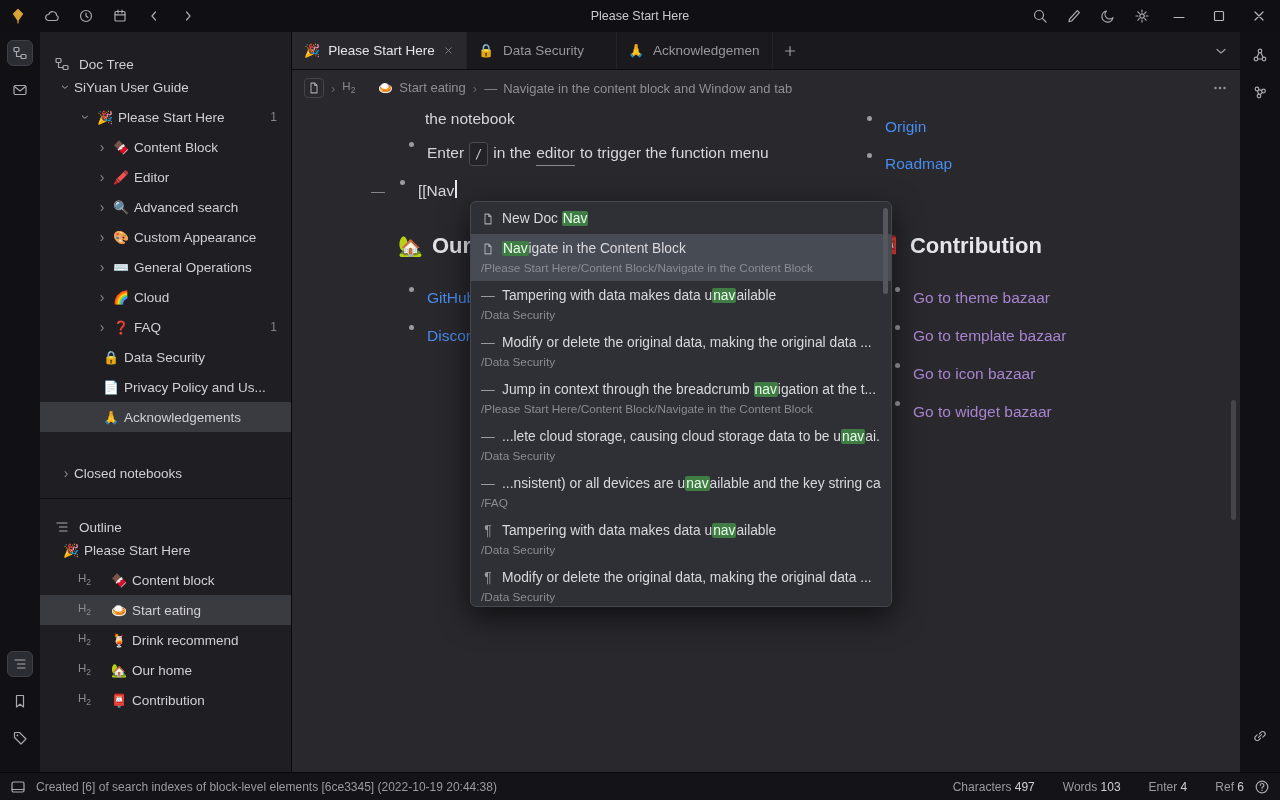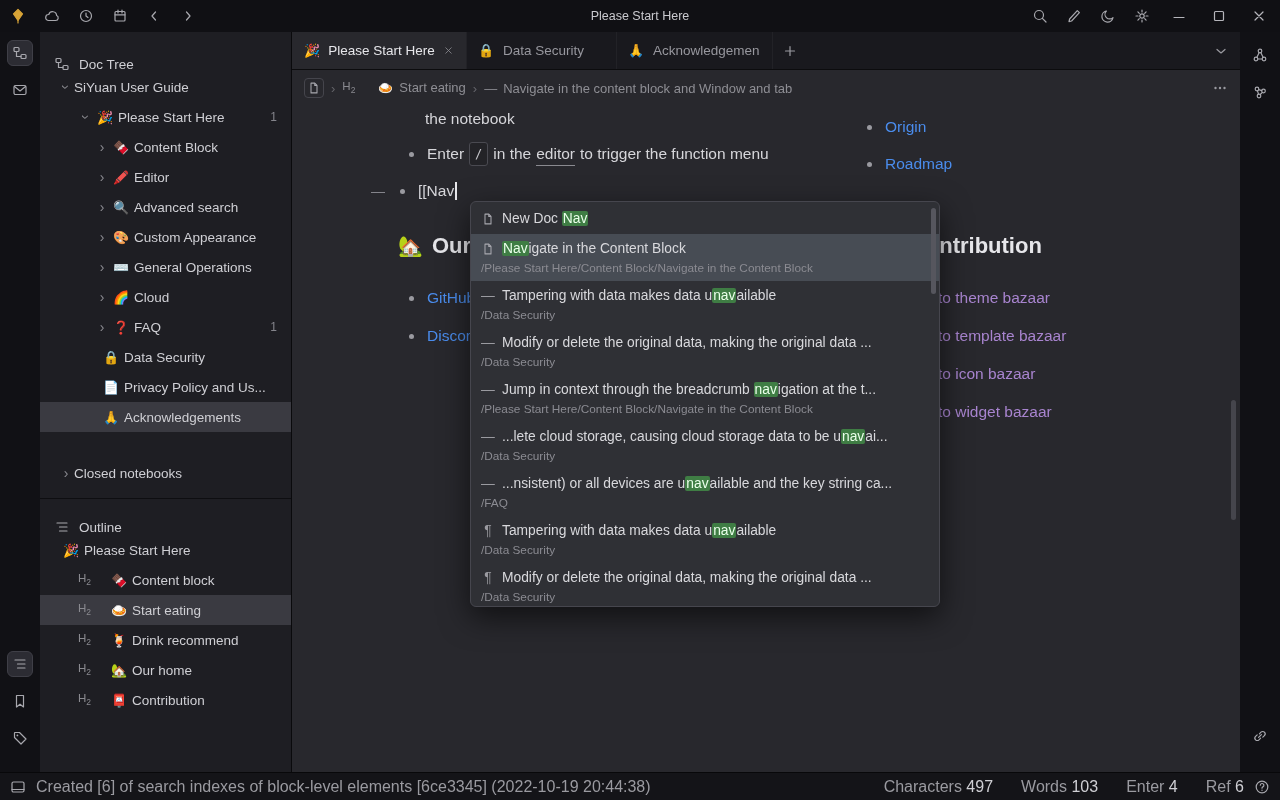--- a/index.html
+++ b/index.html
@@ -49,43 +49,43 @@
   #tab-overflow{margin-left:auto;width:38px}
   
   #breadcrumb{height:36px;display:flex;align-items:center;gap:7px;padding:0 12px;color:#8e8e94;font-size:13px}
   .bc-docbox{width:20px;height:20px;border:1px solid #45454c;border-radius:4px;display:flex;align-items:center;justify-content:center;color:#a8a8ae;cursor:pointer}
   .bc-sep{color:#64646a;font-size:13px}
   .bc-item{display:flex;align-items:center;gap:6px;cursor:pointer;white-space:nowrap}
   .bc-dash{color:#8a8a90}
   #bc-more{margin-left:auto;cursor:pointer;color:#9a9aa0}
   
   #editor{position:absolute;left:0;top:74px;right:0;bottom:0;overflow:hidden;font-size:15.5px;color:#d6d6da}
-  .frag{position:absolute;white-space:nowrap;line-height:22px;display:flex;align-items:center}
+  .frag{position:absolute;white-space:nowrap;line-height:22px;display:flex;}
   .dot{width:5px;height:5px;border-radius:50%;background:#9a9aa0;flex:none;margin-right:13px}
   .gutter-mark{color:#84848b;margin-right:15px;font-size:14px}
   .kbd{background:#232327;border:1px solid #4a4a51;border-radius:3px;padding:0 5px;font-family:"DejaVu Sans Mono",monospace;font-size:12px;margin:0 5px;color:#c9c9ce}
   .ulink{border-bottom:1px solid #8a8a90;cursor:pointer}
   .blue-link{color:#4a8cec;cursor:pointer}
   .purple-link{color:#a884cf;cursor:pointer}
   .h-frag{font-size:22px;font-weight:700;color:#e6e6ea;line-height:28px}
   .h-frag .h-icon{font-size:20px;margin-right:9px;font-weight:400}
   .caret{display:inline-block;width:1.5px;height:18px;background:#e8e8ec;margin-left:1px;animation:blink 1s steps(1) infinite}
   @keyframes blink{50%{opacity:0}}
   .vscroll{position:absolute;width:5px;border-radius:3px;background:#45454c}
   
-  #popup{position:absolute;left:470px;top:201px;width:470px;height:406px;background:#2f3035;border:1px solid #46464e;border-radius:6px;box-shadow:0 10px 30px rgba(0,0,0,.6);z-index:40;overflow:hidden;padding-top:2px}
+  #popup{position:absolute;left:470px;top:201px;width:422px;height:406px;background:#2f3035;border:1px solid #46464e;border-radius:6px;box-shadow:0 10px 30px rgba(0,0,0,.6);z-index:40;overflow:hidden;padding-top:2px}
   .prow{padding:5px 10px;cursor:pointer}
   .prow.selected{background:#474c54}
   .prow .ptitle{display:flex;align-items:center;gap:7px;font-size:13.8px;color:#d8d8dc;line-height:20px;white-space:nowrap;overflow:hidden}
   .prow .picon{flex:none;color:#a8a8ae;width:14px;display:inline-flex;justify-content:center}
   .prow .ppath{font-size:11.8px;color:#8b8b92;line-height:16px;margin-top:1px;white-space:nowrap;overflow:hidden}
   .hl{background:#3f7d44;color:#eaffea;border-radius:2px;padding:0 1px}
   #popup .vscroll{right:3px;top:6px;height:86px;background:#56565e}
   
-  #statusbar{position:absolute;left:0;right:0;bottom:0;height:28px;background:#141418;border-top:1px solid #08080a;display:flex;align-items:center;gap:10px;padding:0 10px;color:#9a9aa0;font-size:16px;z-index:30}
+  #statusbar{position:absolute;left:0;right:0;bottom:0;height:28px;background:#141418;border-top:1px solid #08080a;display:flex;align-items:center;gap:10px;padding:0 10px;color:#9a9aa0;font-size:12px;z-index:30}
   #statusbar .msg{white-space:nowrap;overflow:hidden}
   #statusbar .spacer{flex:1}
   .stat{white-space:nowrap}
   .stat .sv{color:#cfcfd4}
 </style>
 </head>
 <body>
 
 <div id="window">
 

